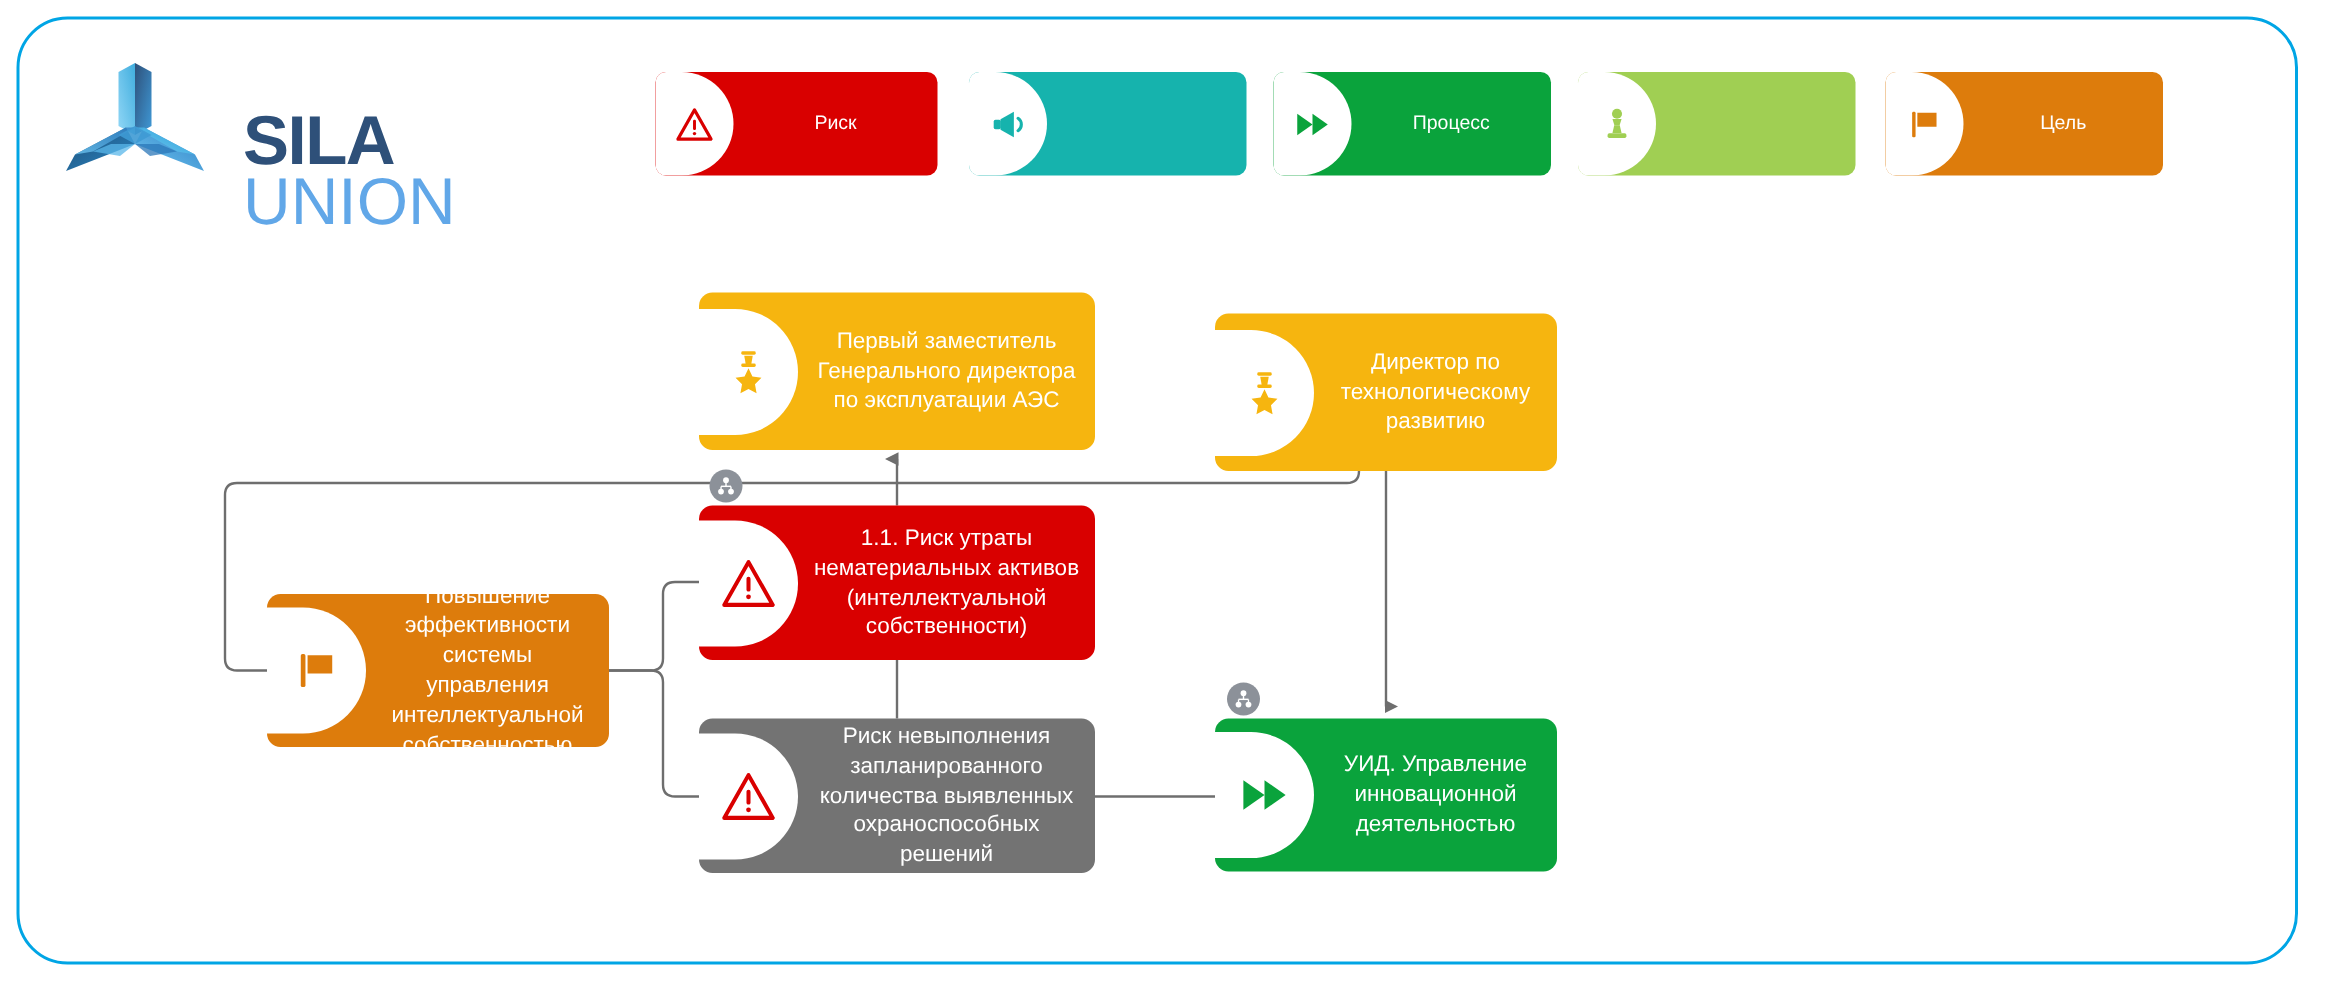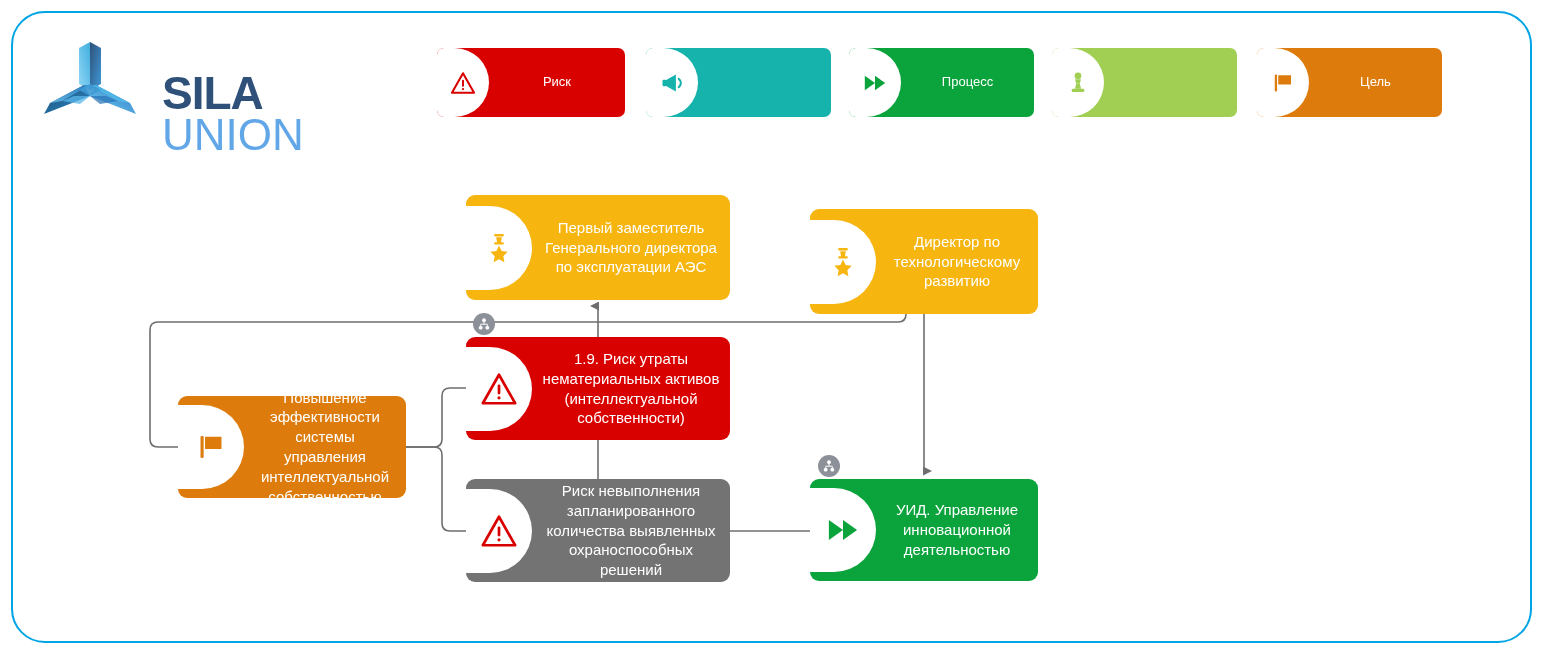--- a/index.html
+++ b/index.html
@@ -237,21 +237,21 @@
     </div>
 
     <div class="node" style="left:466px;top:337px;width:264px;height:103px;background:#d90000;">
       <span class="npill">
         <svg width="38" height="38" viewBox="0 0 24 24">
           <path d="M12 3 L22.2 21 L1.8 21 Z" fill="none" stroke="#d90000" stroke-width="1.7" stroke-linejoin="round"></path>
           <rect x="11.15" y="9.2" width="1.7" height="6.2" rx="0.8" fill="#d90000"></rect>
           <circle cx="12" cy="17.6" r="1.0" fill="#d90000"></circle>
         </svg>
       </span>
-      <span class="nlabel">1.9. Риск утраты нематериальных активов (интеллектуальной собственности)</span>
+      <span class="nlabel">1.1. Риск утраты нематериальных активов (интеллектуальной собственности)</span>
     </div>
 
     <div class="node" style="left:466px;top:479px;width:264px;height:103px;background:#737373;">
       <span class="npill">
         <svg width="38" height="38" viewBox="0 0 24 24">
           <path d="M12 3 L22.2 21 L1.8 21 Z" fill="none" stroke="#d90000" stroke-width="1.7" stroke-linejoin="round"></path>
           <rect x="11.15" y="9.2" width="1.7" height="6.2" rx="0.8" fill="#d90000"></rect>
           <circle cx="12" cy="17.6" r="1.0" fill="#d90000"></circle>
         </svg>
       </span>

